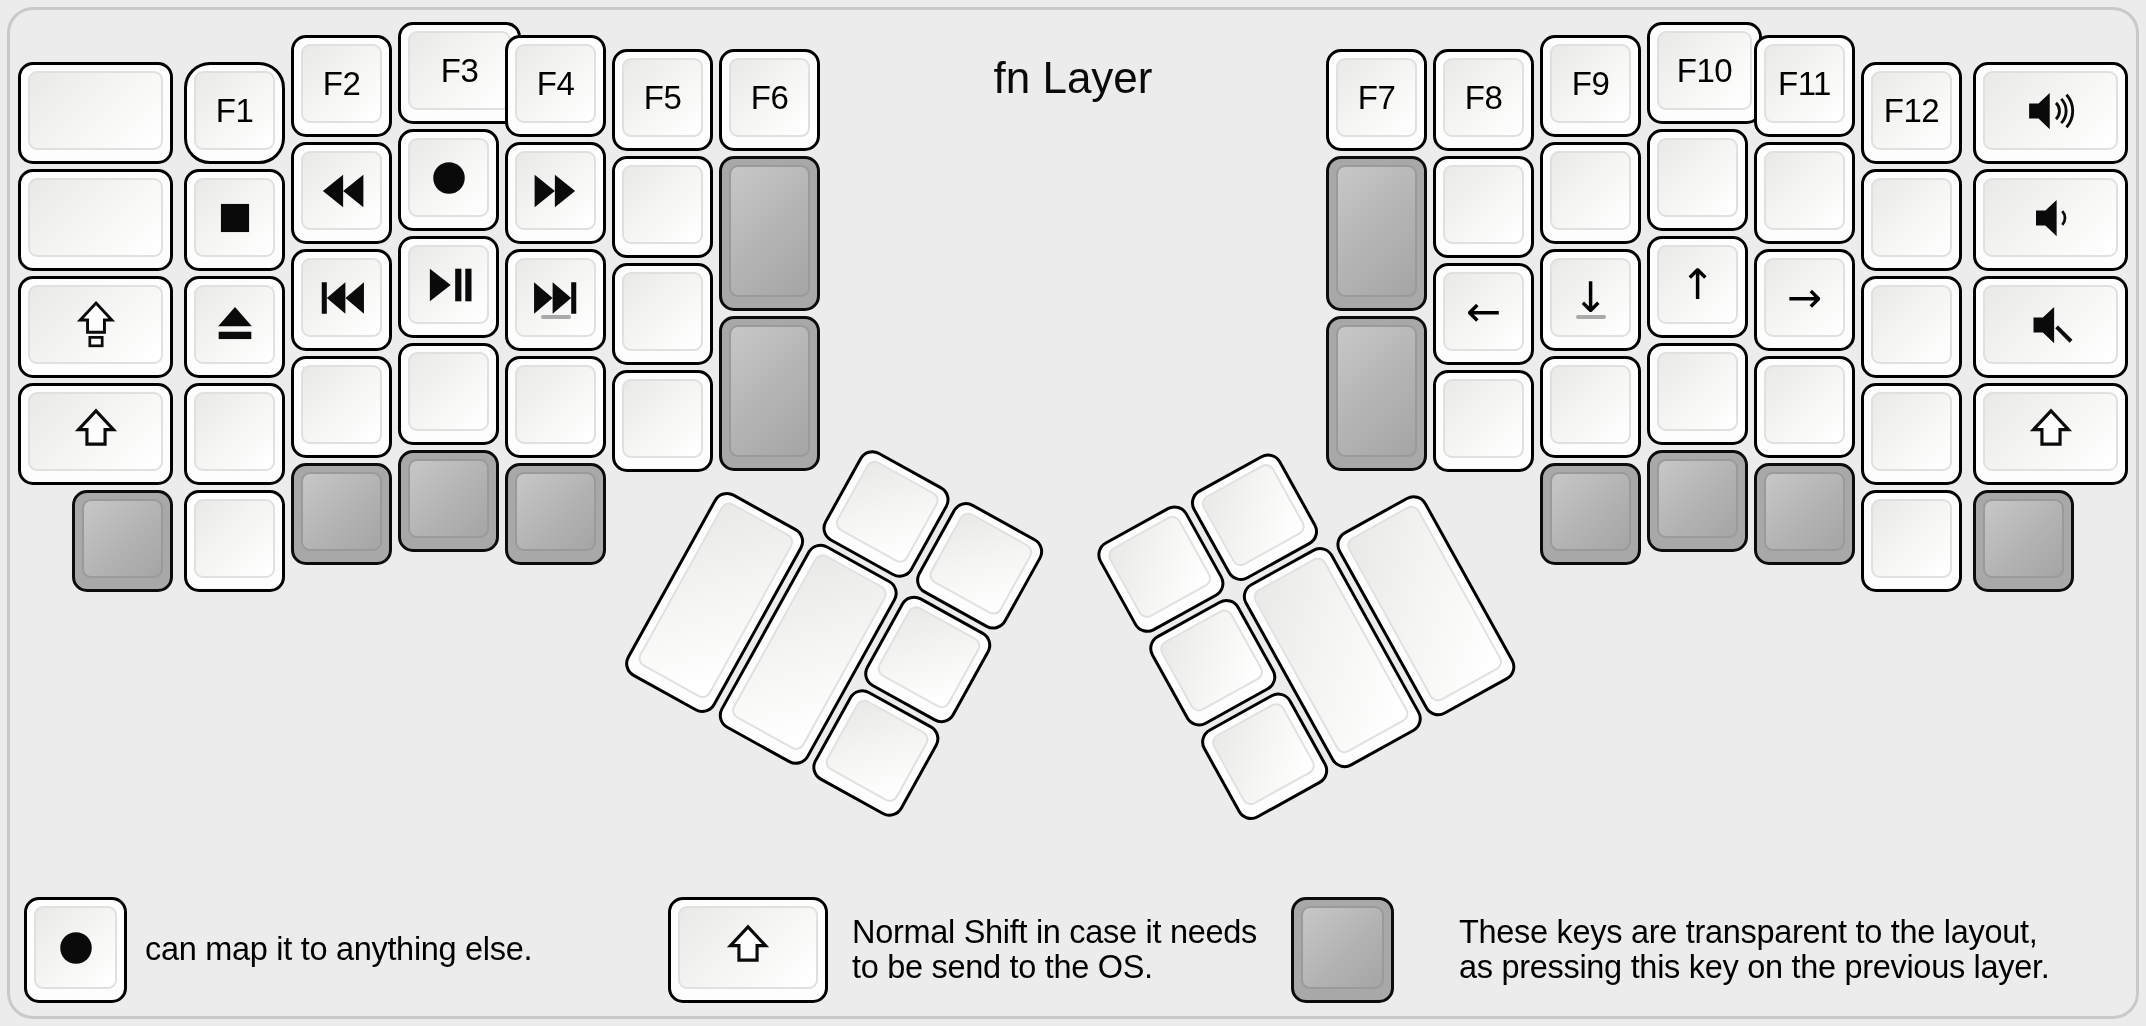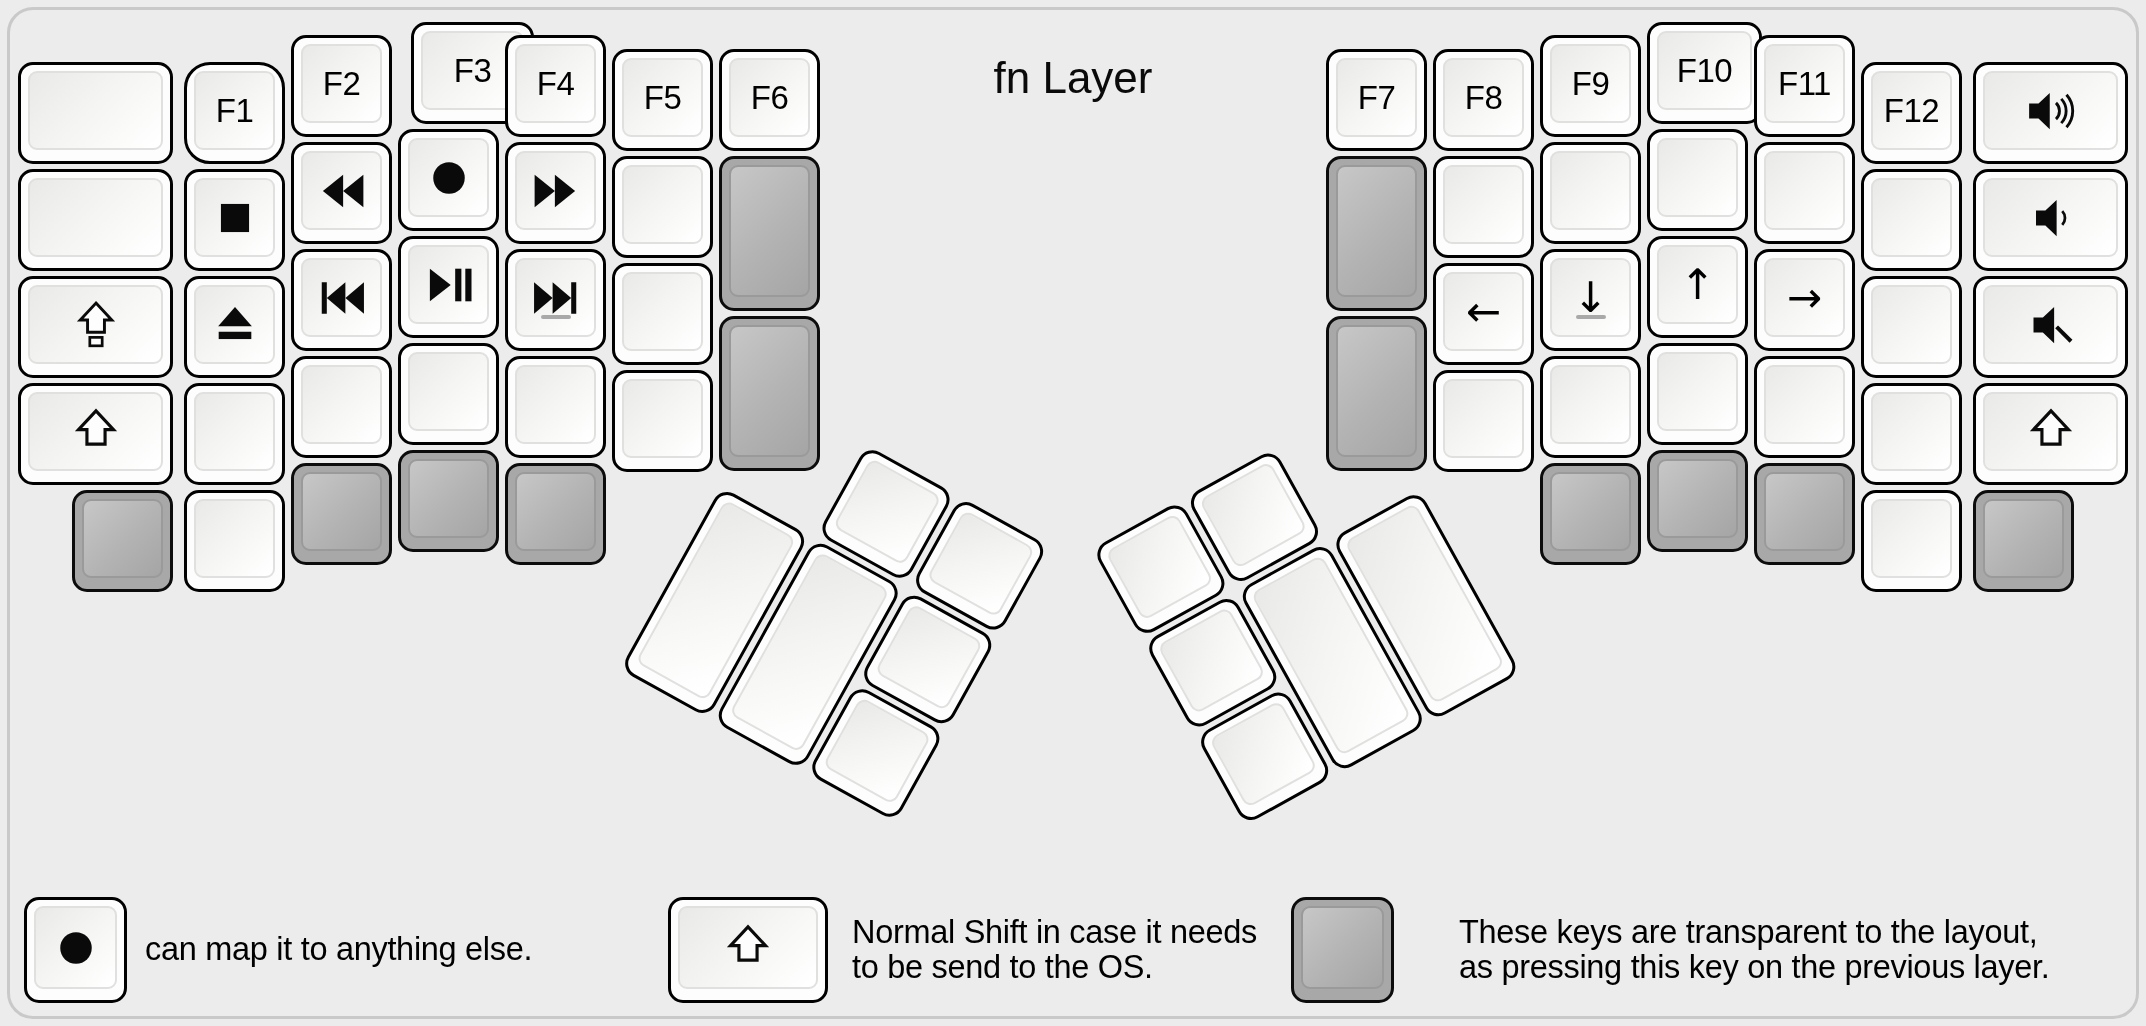--- a/index.html
+++ b/index.html
@@ -124,21 +124,21 @@
             </svg>
           </span>
         </div>
       </div>
       <div class="key" style="left: 291px; top: 356px; width: 101px; height: 102px;">
         <div class="cap"></div>
       </div>
       <div class="key gray" style="left: 291px; top: 463px; width: 101px; height: 102px;">
         <div class="cap"></div>
       </div>
-      <div class="key" style="left: 411px; top: 22px; width: 123px; height: 102px;">
+      <div class="key" style="left: 398px; top: 22px; width: 123px; height: 102px;">
         <div class="cap">
           <span class="klabel">F3</span>
         </div>
       </div>
       <div class="key" style="left: 398px; top: 129px; width: 101px; height: 102px;">
         <div class="cap">
           <span class="icon">
             <svg width="54" height="54" viewBox="0 0 48 48">
               <circle cx="24" cy="24" r="14" fill="#0a0a0a"></circle>
             </svg>

